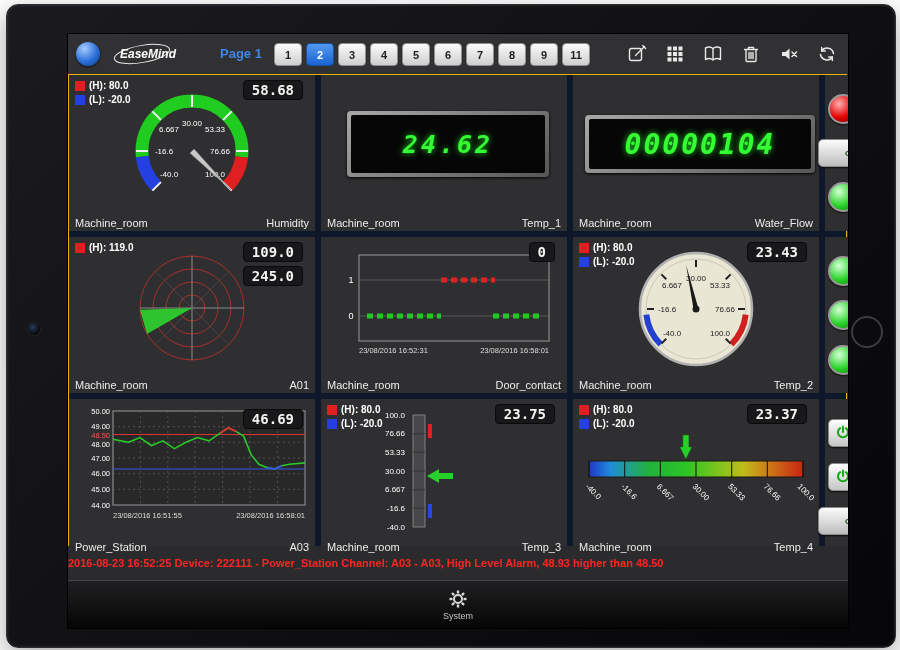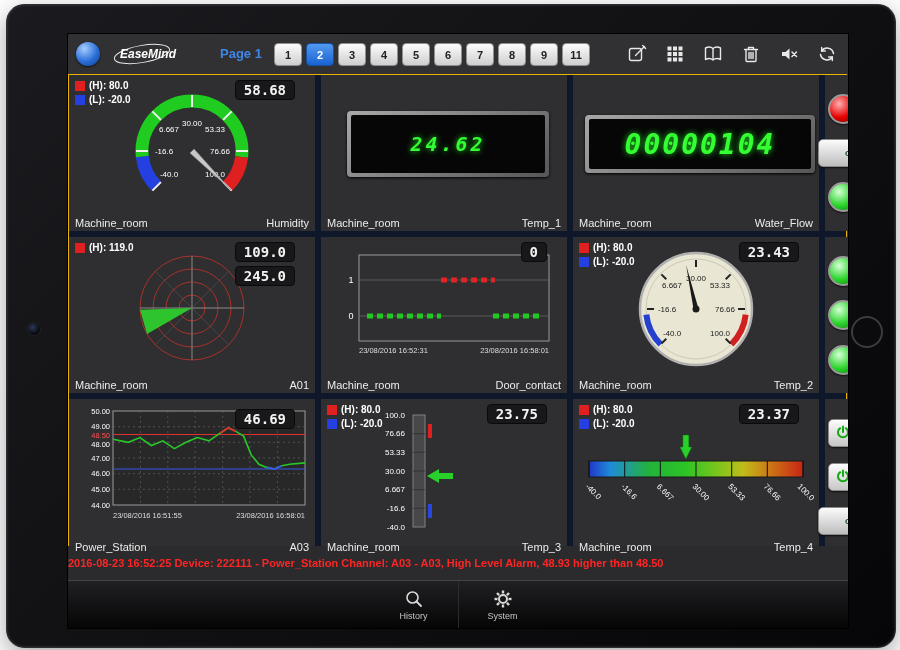--- a/index.html
+++ b/index.html
@@ -1,17 +1,17 @@
 <!DOCTYPE html>
 <html><head>
 <meta charset="utf-8">
 <style>
   html,body{margin:0;padding:0;}
   body{width:900px;height:650px;background:#ffffff;font-family:"Liberation Sans",sans-serif;position:relative;overflow:hidden;}
-  .ipad{position:absolute;left:6px;top:4px;width:888px;height:642px;border-radius:18px;
+  .ipad{position:absolute;left:6px;top:4px;width:888px;height:642px;border-radius:12px;
         background:linear-gradient(135deg,#1b1b1f,#060608);border:1px solid #2e2e32;
         box-shadow:inset 0 0 3px rgba(255,255,255,.18), 0 8px 26px rgba(0,0,0,.35);}
   .camera{position:absolute;left:20px;top:317px;width:12px;height:12px;border-radius:50%;
           background:radial-gradient(circle at 40% 35%,#2a3a55,#07070c 70%);border:1px solid #222;}
   .home{position:absolute;right:12px;top:311px;width:28px;height:28px;border-radius:50%;
         background:#0b0b0d;border:2px solid #3c3c40;}
   .screen{position:absolute;left:60px;top:28px;width:780px;height:594px;background:#313133;border:1px solid #000;overflow:hidden;}
 
   
   .toolbar{position:absolute;left:0;top:0;width:780px;height:40px;}
@@ -29,33 +29,33 @@
   
   .main-grid{position:absolute;left:0;top:40px;width:777px;display:grid;
              grid-template-columns:246px 246px 246px 36px;grid-template-rows:156px 156px 156px;
              gap:6px;background:#0f172a;border:1px solid #eab308;}
   .panel{position:relative;background:#2f2f31;overflow:hidden;}
   .side-cell{position:relative;background:#2f2f31;display:flex;flex-direction:column;align-items:center;justify-content:space-evenly;padding:4px 0;}
   .hl{position:absolute;top:5px;left:6px;display:flex;flex-direction:column;gap:3px;z-index:3;}
   .hl-row{display:flex;align-items:center;gap:4px;color:#fff;font-size:10px;font-weight:bold;}
   .sq{width:10px;height:10px;display:inline-block;}
   .sq.red{background:#e02020;} .sq.blue{background:#2440e0;}
-  .badge{position:absolute;right:20px;background:#18181a;border:1px solid #0a0a0a;border-radius:4px;
+  .badge{position:absolute;right:12px;background:#18181a;border:1px solid #0a0a0a;border-radius:4px;
          color:#f2f2f2;font-weight:bold;font-size:14px;padding:1px 8px;z-index:3;
          font-family:"DejaVu Sans Mono",monospace;}
   .b-top{top:5px;} .b-second{top:29px;}
   .pfoot{position:absolute;left:6px;right:6px;bottom:2px;display:flex;justify-content:space-between;
          color:#ececec;font-size:11px;z-index:3;}
 
   
   .lcd-frame{position:absolute;background:linear-gradient(145deg,#a8a8a8,#565656);border-radius:4px;padding:4px;box-shadow:0 1px 3px #000;}
   .lcd{width:100%;height:100%;background:#060606;border-radius:2px;display:flex;align-items:center;justify-content:center;
        color:#33ff33;font-family:"DejaVu Sans Mono",monospace;font-style:italic;font-weight:bold;
        text-shadow:0 0 6px rgba(40,255,40,.8);box-sizing:border-box;}
-  .lcd.big{font-size:20px;letter-spacing:3px;}
+  .lcd.big{font-size:25px;letter-spacing:3px;}
   .lcd.counter{font-size:28px;letter-spacing:2px;}
 
   
   .light{width:26px;height:26px;border-radius:50%;border:2px solid #9a9a9a;box-shadow:0 1px 2px rgba(0,0,0,.7);}
   .light.red{background:radial-gradient(circle at 35% 30%,#ffb0b0,#e60000 55%,#6e0000);}
   .light.green{background:radial-gradient(circle at 35% 30%,#d6ffd6,#2cd42c 55%,#0a7a0a);}
   .switch{width:28px;height:26px;border-radius:5px;background:linear-gradient(#fbfbfb,#bdbdbd);border:1px solid #8a8a8a;
           display:flex;align-items:center;justify-content:center;color:#163a16;font-size:8px;font-weight:bold;
           box-shadow:0 1px 2px rgba(0,0,0,.7);padding-left:20px;}
   .powerbtn{width:28px;height:26px;border-radius:5px;background:linear-gradient(#fdfdfd,#c6c6c6);border:1px solid #8a8a8a;
@@ -479,27 +479,20 @@
       </div>
 
     </div>
 
     <div class="alarm">
       <span>2016-08-23 16:52:25 Device: 222111 - Power_Station   Channel: A03 - A03, High Level Alarm, 48.93 higher than 48.50</span>
     </div>
 
     <div class="tabbar">
       <div class="tab">
-        <svg width="20" height="18" viewBox="0 0 20 18">
-          <circle cx="8.5" cy="7.5" r="5.5" fill="none" stroke="#d8d8d8" stroke-width="1.6"></circle>
-          <path d="M12.5 11.5 L17 16" stroke="#d8d8d8" stroke-width="1.8" stroke-linecap="round"></path>
-        </svg>
-        <span class="lbl">History</span>
-      </div>
-      <div class="tab">
         <svg width="18" height="18" viewBox="0 0 18 18">
           <circle cx="9" cy="9" r="4" fill="none" stroke="#d8d8d8" stroke-width="2"></circle>
           <g fill="#d8d8d8">
             <rect x="7.8" y="0.5" width="2.4" height="3" transform="rotate(0 9 9)"></rect>
             <rect x="7.8" y="0.5" width="2.4" height="3" transform="rotate(45 9 9)"></rect>
             <rect x="7.8" y="0.5" width="2.4" height="3" transform="rotate(90 9 9)"></rect>
             <rect x="7.8" y="0.5" width="2.4" height="3" transform="rotate(135 9 9)"></rect>
             <rect x="7.8" y="0.5" width="2.4" height="3" transform="rotate(180 9 9)"></rect>
             <rect x="7.8" y="0.5" width="2.4" height="3" transform="rotate(225 9 9)"></rect>
             <rect x="7.8" y="0.5" width="2.4" height="3" transform="rotate(270 9 9)"></rect>

